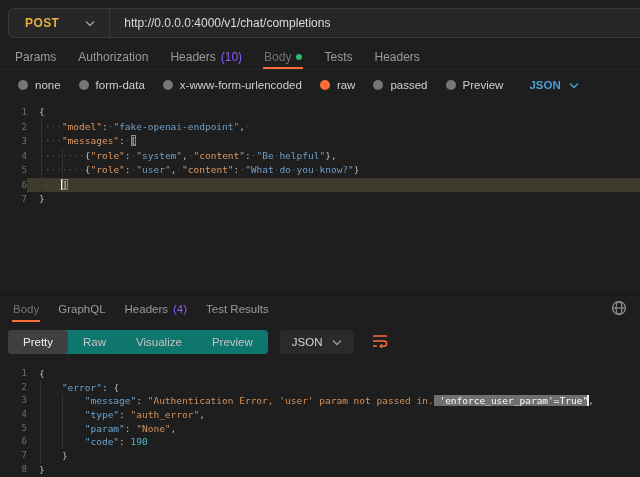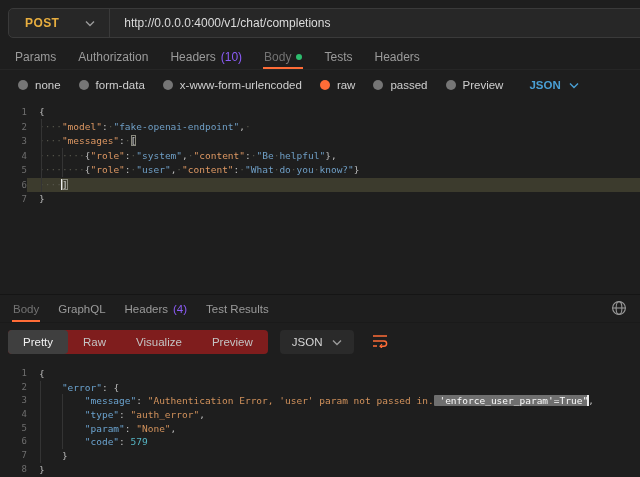--- a/index.html
+++ b/index.html
@@ -59,21 +59,21 @@
   .indent-guide { position:absolute; width:1px; background:#343434; }
 
   
   .resp { border-top:1px solid #151515; }
   .resp-tabs-row { position:relative; display:flex; align-items:stretch; gap:17px; padding-left:12px;
                    height:28px; border-bottom:1px solid #1a1a1a; }
   .resp-tabs-row .tab { font-size:11.5px; }
   .globe-btn { position:absolute; right:12px; top:5px; width:18px; height:18px; background:none;
                border:none; cursor:pointer; padding:0; }
   .resp-toolbar { display:flex; align-items:center; gap:12px; padding:7px 0 7px 8px; }
-  .seg-control { display:flex; background:#7f1d1d; border-radius:4px; }
+  .seg-control { display:flex; background:#0f766e; border-radius:4px; }
   .seg-item { padding:6px 15px; font-size:11.5px; color:#c4c4c4; border-radius:4px; cursor:pointer; }
   .seg-item.active { background:#3f3f3f; color:#f2f2f2; }
   .json-drop { display:flex; align-items:center; gap:10px; background:#2a2a2a; border-radius:4px;
                padding:6px 12px; font-size:11.5px; color:#d6d6d6; cursor:pointer; }
   .wrap-btn { background:none; border:none; cursor:pointer; padding:2px 4px; margin-left:2px; }
   .chev { display:inline-block; }
 </style>
 </head>
 <body>
 
@@ -218,19 +218,19 @@
     </div>
 
     <div class="editor resp-view" id="resp-editor">
       <div class="indent-guide" style="left:40px; top:20px; height:82px;"></div>
       <div class="indent-guide" style="left:62px; top:33px; height:55px;"></div>
     <div class="code-line"><span class="gutter">1</span><span class="line-content"><span class="seg-pun">{</span></span></div>
         <div class="code-line"><span class="gutter">2</span><span class="line-content"><span class="seg-sp">    </span><span class="seg-key">"error"</span><span class="seg-pun">: {</span></span></div>
         <div class="code-line"><span class="gutter">3</span><span class="line-content"><span class="seg-sp">        </span><span class="seg-key">"message"</span><span class="seg-pun">: </span><span class="seg-str">"Authentication Error, 'user' param not passed in.</span><span class="seg-sel"> 'enforce_user_param'=True"</span><span class="caret"></span><span class="seg-pun">,</span></span></div>
         <div class="code-line"><span class="gutter">4</span><span class="line-content"><span class="seg-sp">        </span><span class="seg-key">"type"</span><span class="seg-pun">: </span><span class="seg-str">"auth_error"</span><span class="seg-pun">,</span></span></div>
         <div class="code-line"><span class="gutter">5</span><span class="line-content"><span class="seg-sp">        </span><span class="seg-key">"param"</span><span class="seg-pun">: </span><span class="seg-str">"None"</span><span class="seg-pun">,</span></span></div>
-        <div class="code-line"><span class="gutter">6</span><span class="line-content"><span class="seg-sp">        </span><span class="seg-key">"code"</span><span class="seg-pun">: </span><span class="seg-num">579</span></span></div>
+        <div class="code-line"><span class="gutter">6</span><span class="line-content"><span class="seg-sp">        </span><span class="seg-key">"code"</span><span class="seg-pun">: </span><span class="seg-num">190</span></span></div>
         <div class="code-line"><span class="gutter">7</span><span class="line-content"><span class="seg-sp">    </span><span class="seg-pun">}</span></span></div>
         <div class="code-line"><span class="gutter">8</span><span class="line-content"><span class="seg-pun">}</span></span></div>
       </div>
 
   </div>
 </div>
 
 </body></html>

